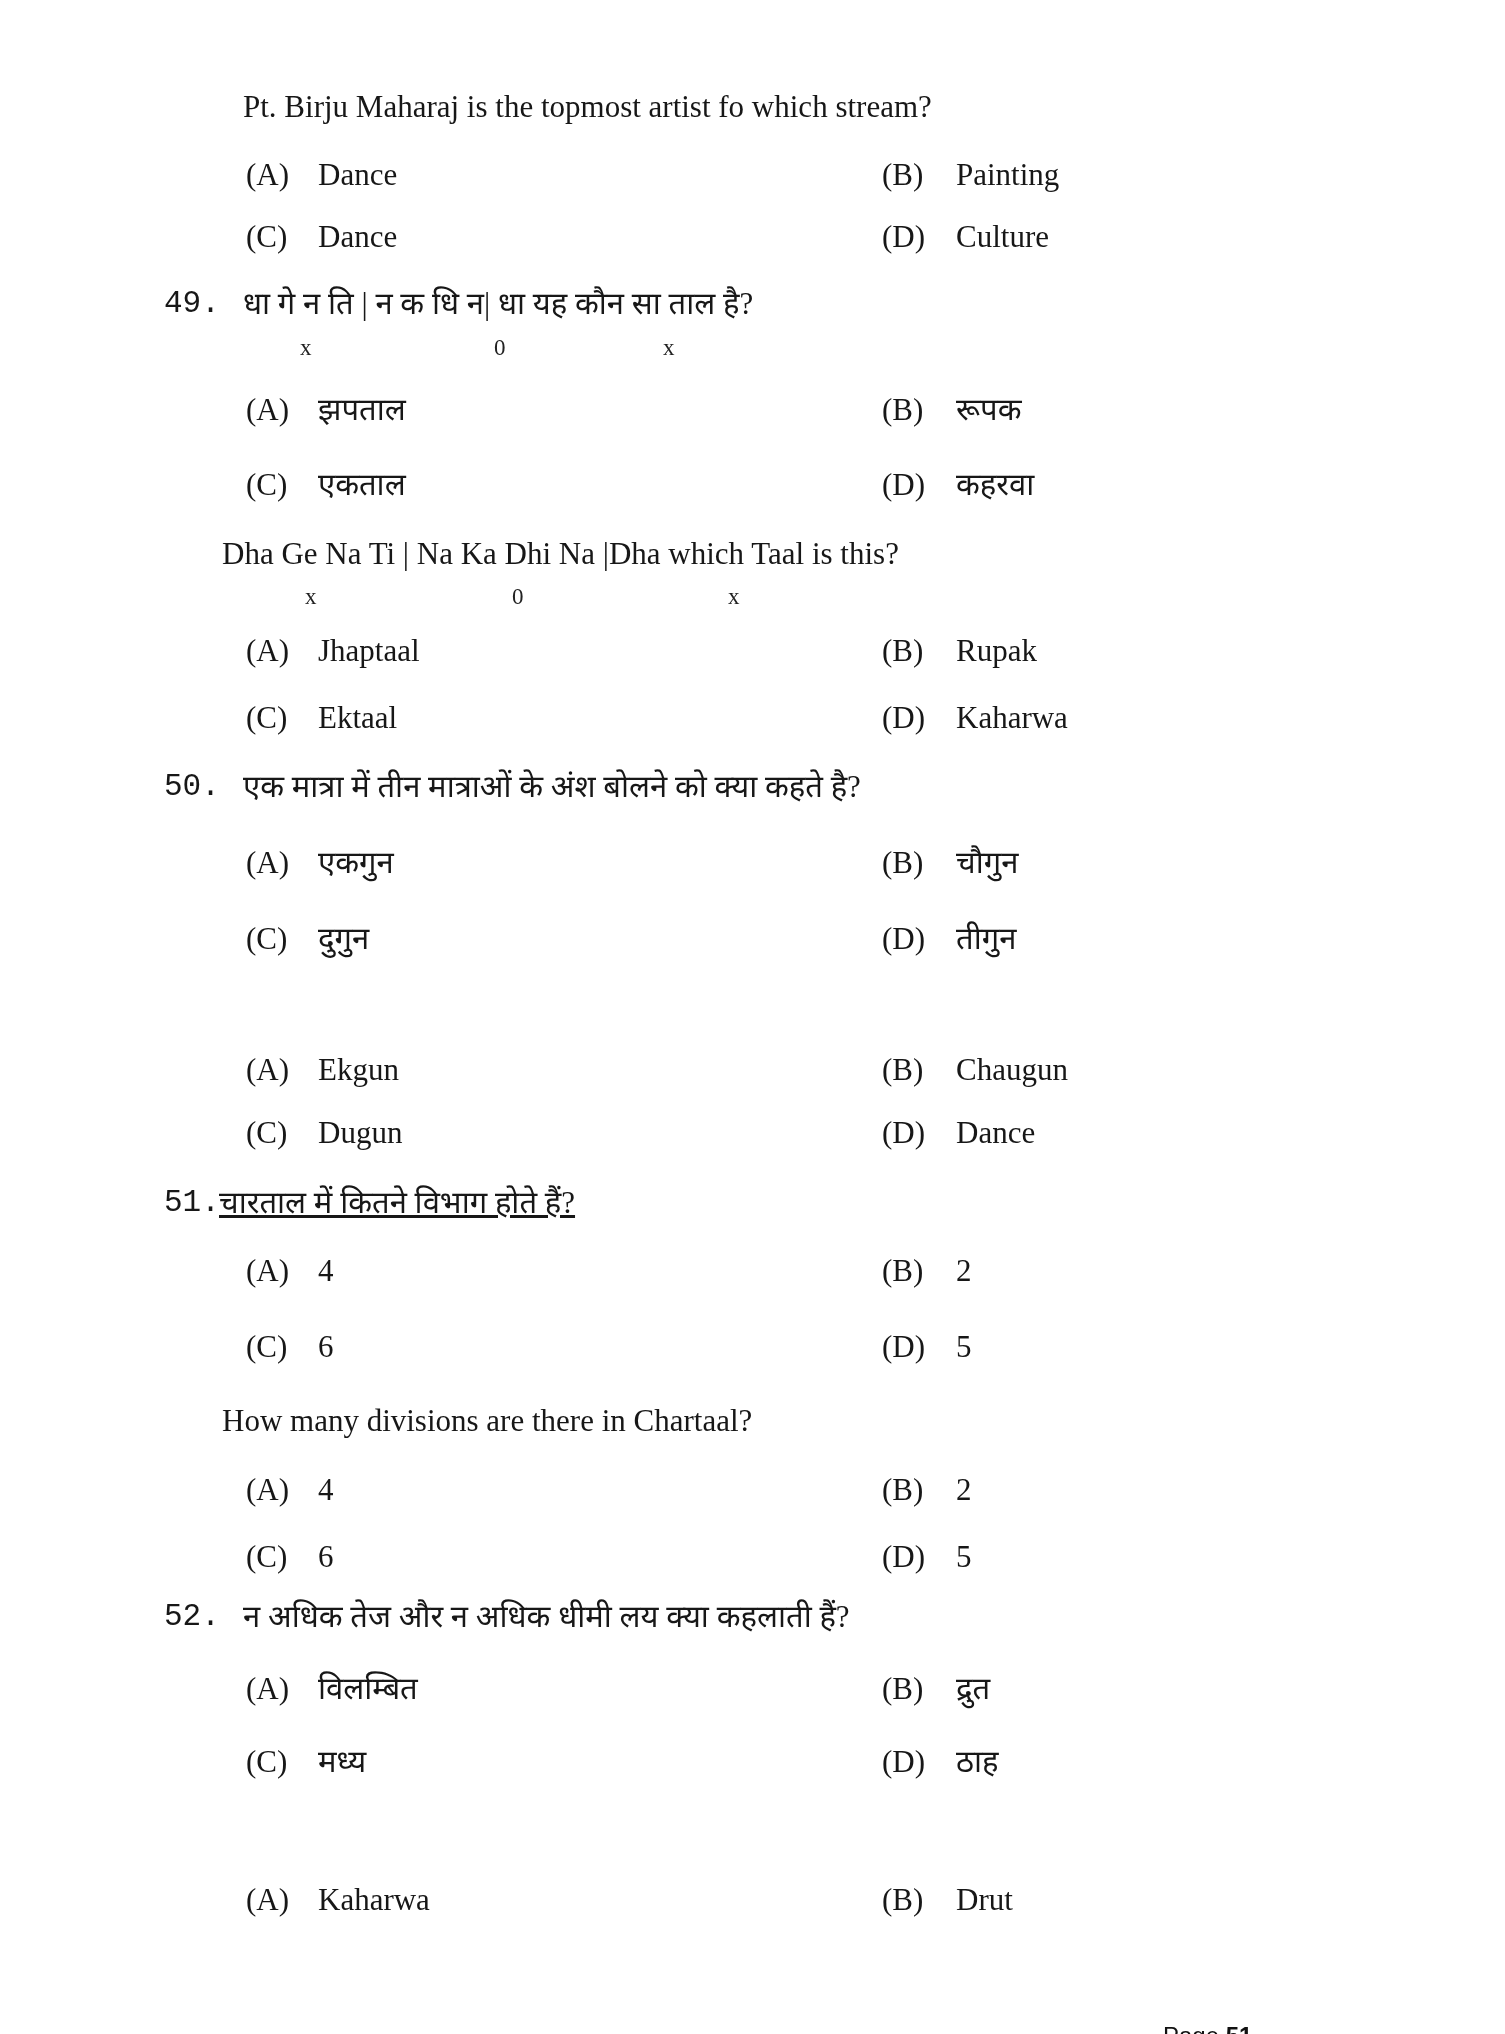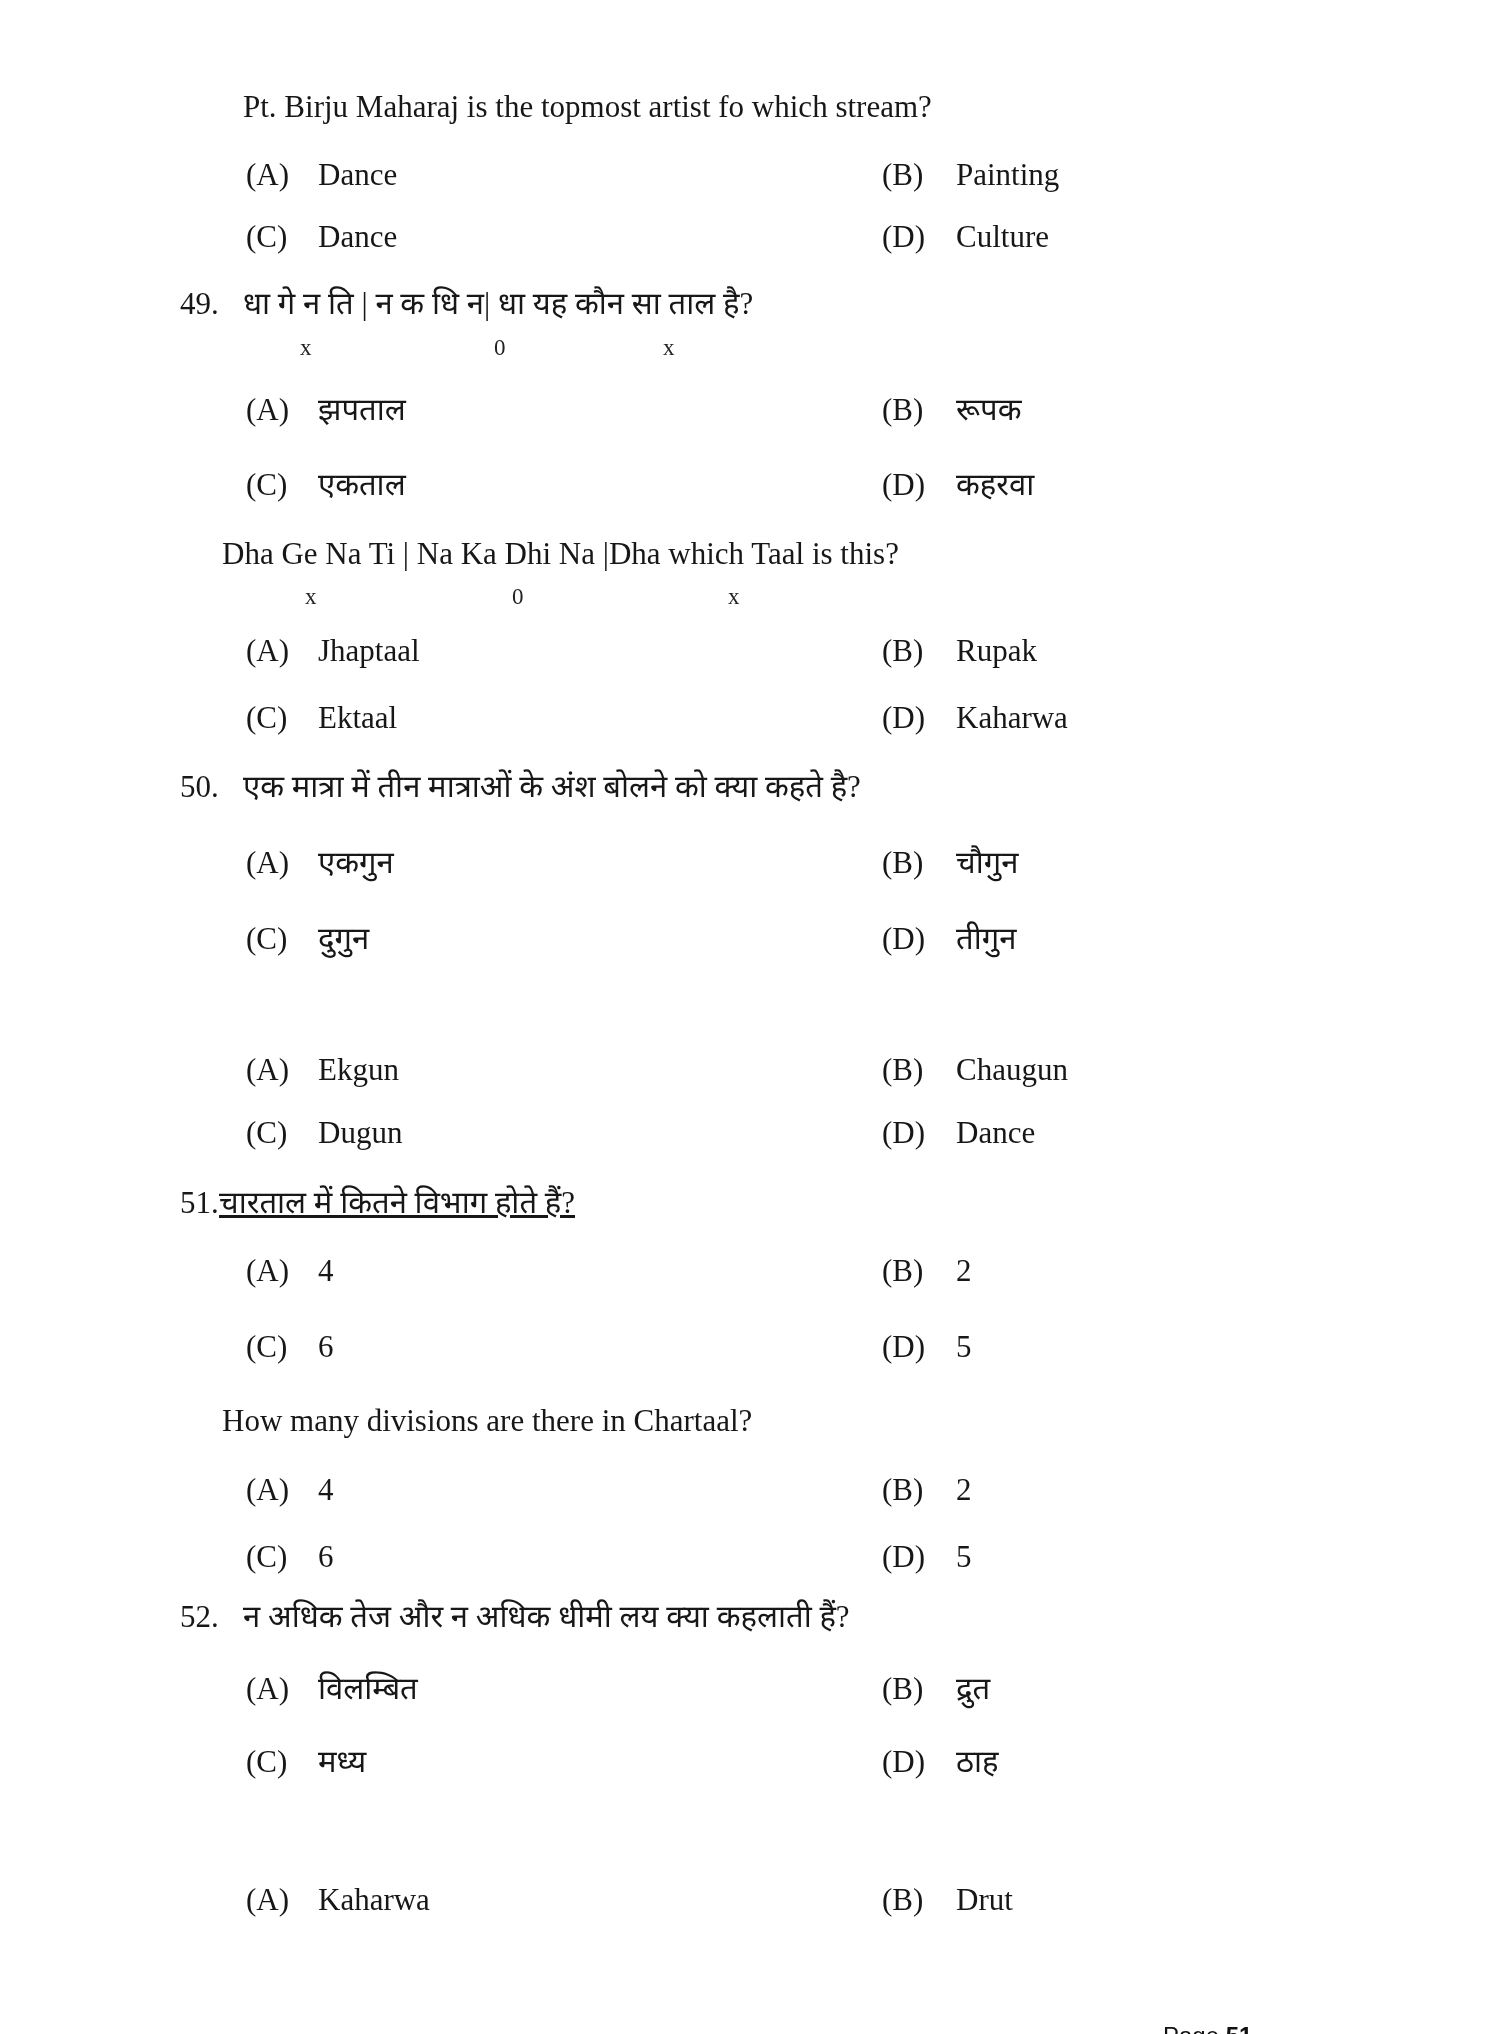--- a/index.html
+++ b/index.html
@@ -16,21 +16,21 @@
     }
     .row {
       position: absolute;
       left: 0;
       width: 100%;
       height: 50px;
       font-size: 31px;
       line-height: 1.15;
       white-space: nowrap;
     }
-    .qnum   { position: absolute; left: 180px; }
+    .qnum   { position: absolute; left: 164px; font-family: Liberation Mono, monospace; }
     .qtext  { position: absolute; left: 243px; }
     .qtext-tight { position: absolute; left: 219px; text-decoration: underline; }
     .qtext-en { position: absolute; left: 222px; }
     .oA { position: absolute; left: 246px; }
     .tA { position: absolute; left: 318px; }
     .oB { position: absolute; left: 882px; }
     .tB { position: absolute; left: 956px; }
     .marker {
       position: absolute;
       font-size: 23px;

